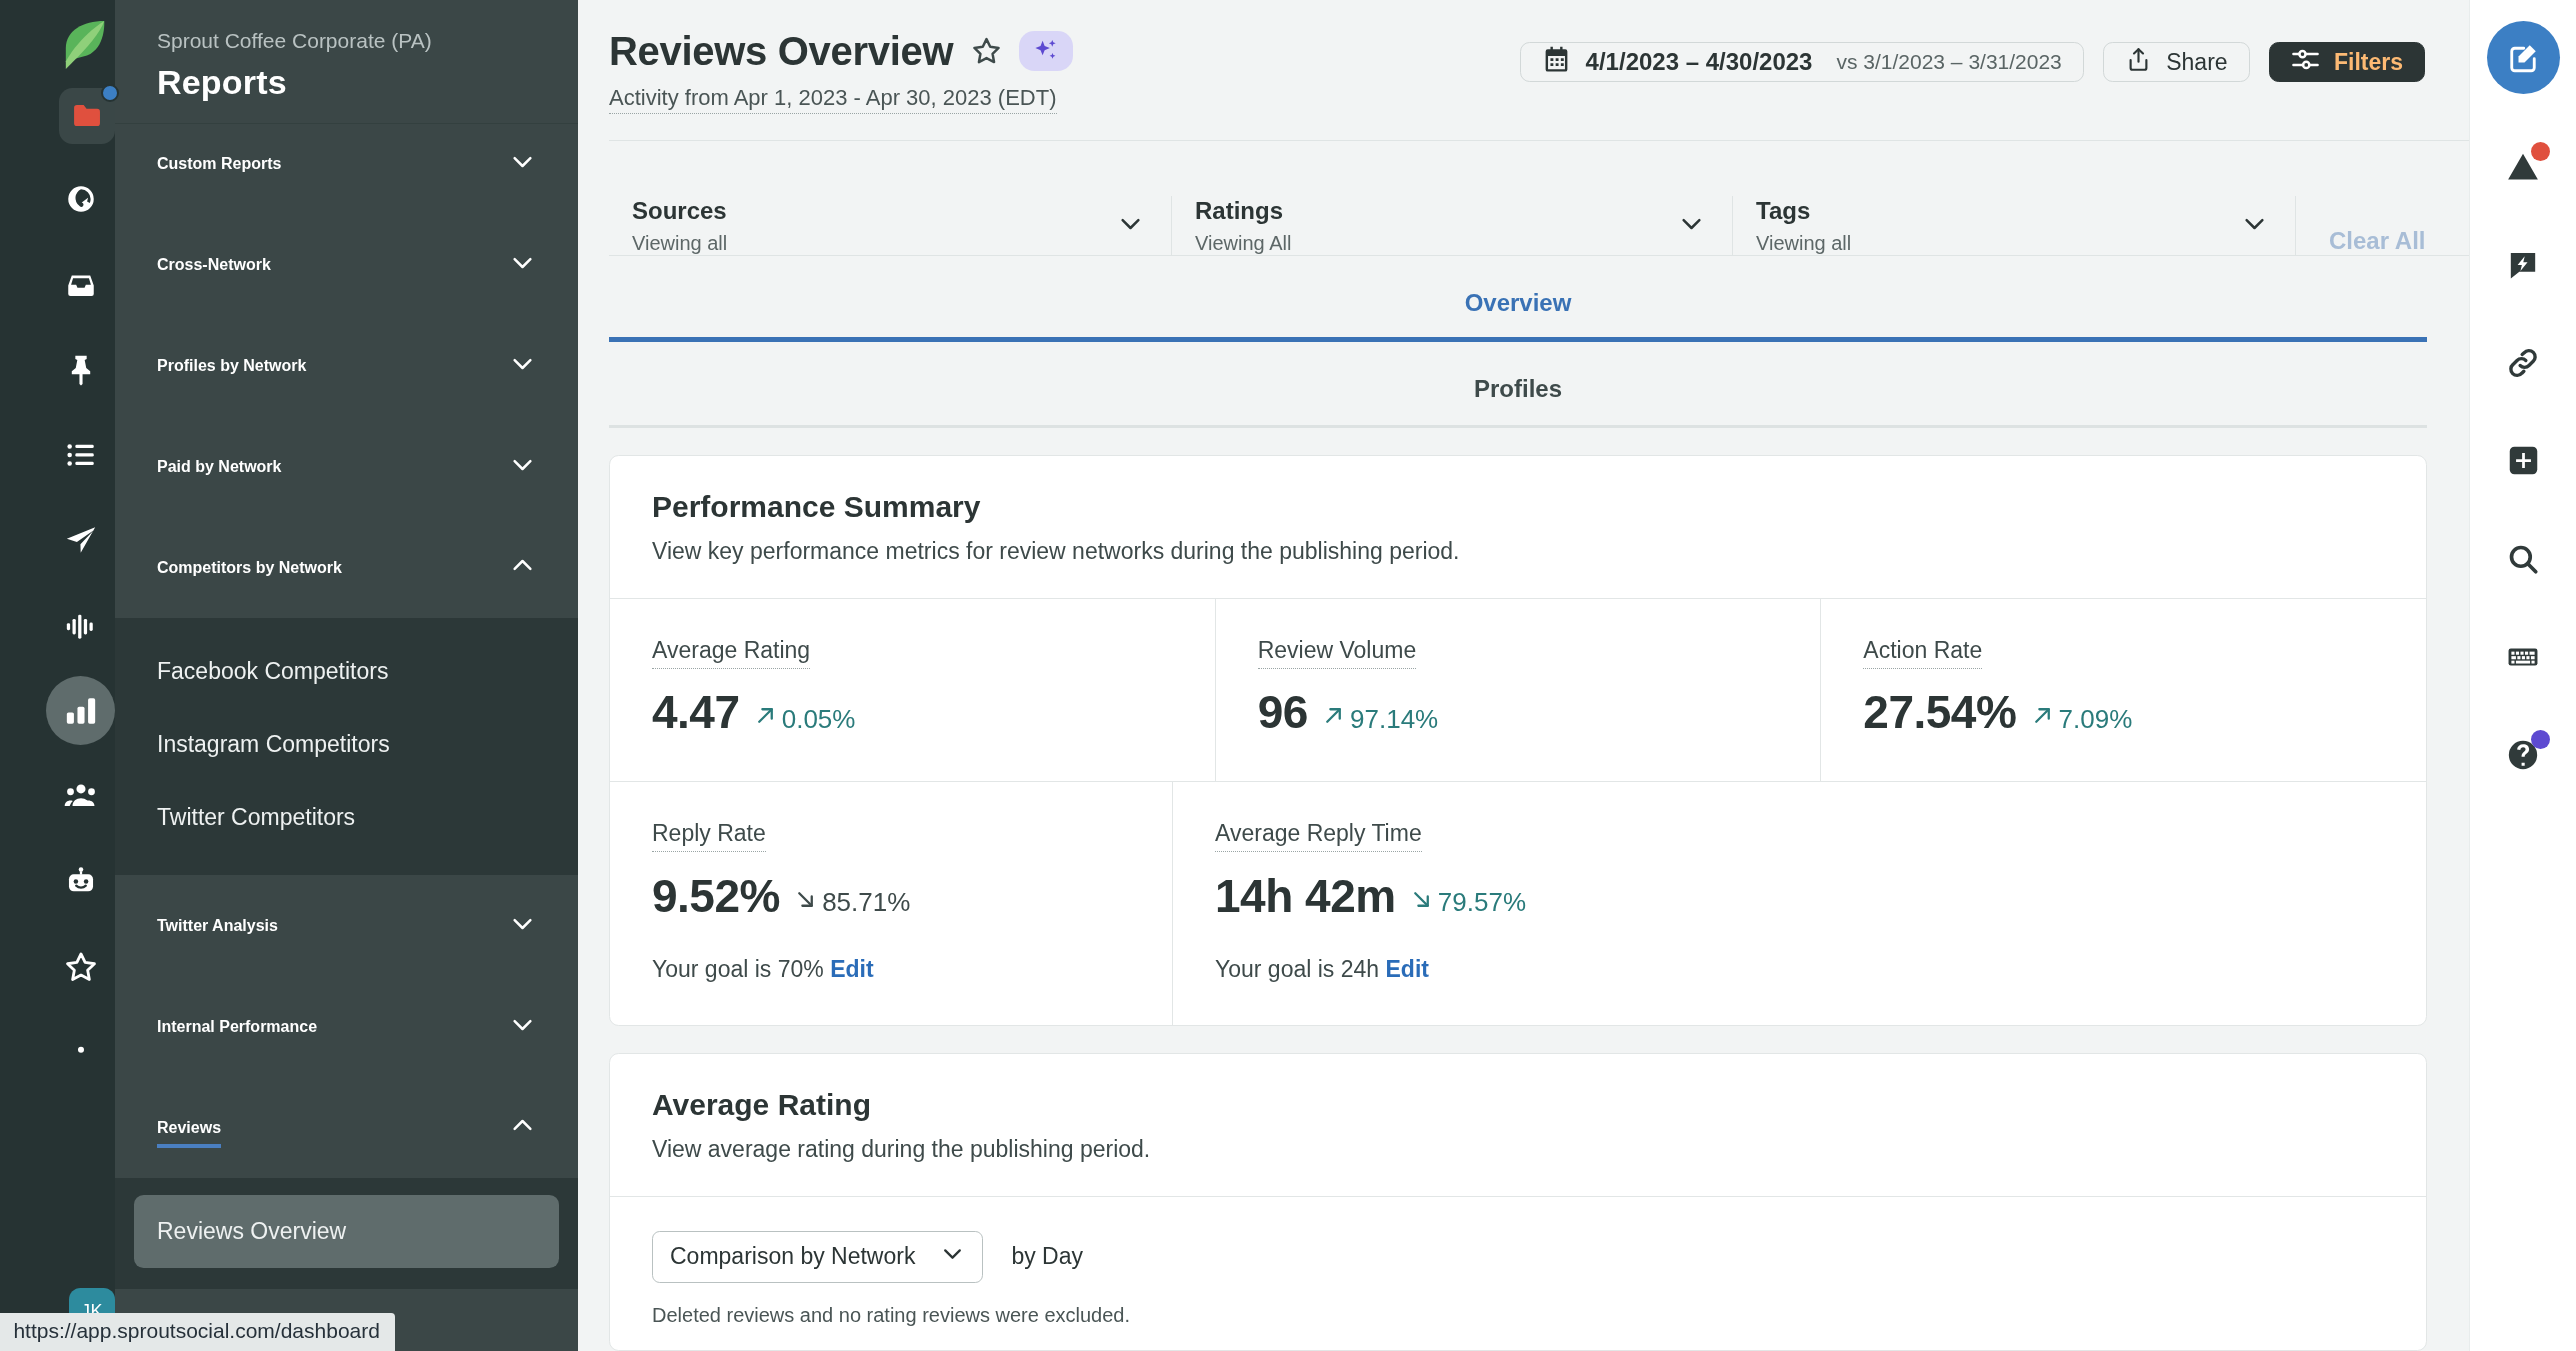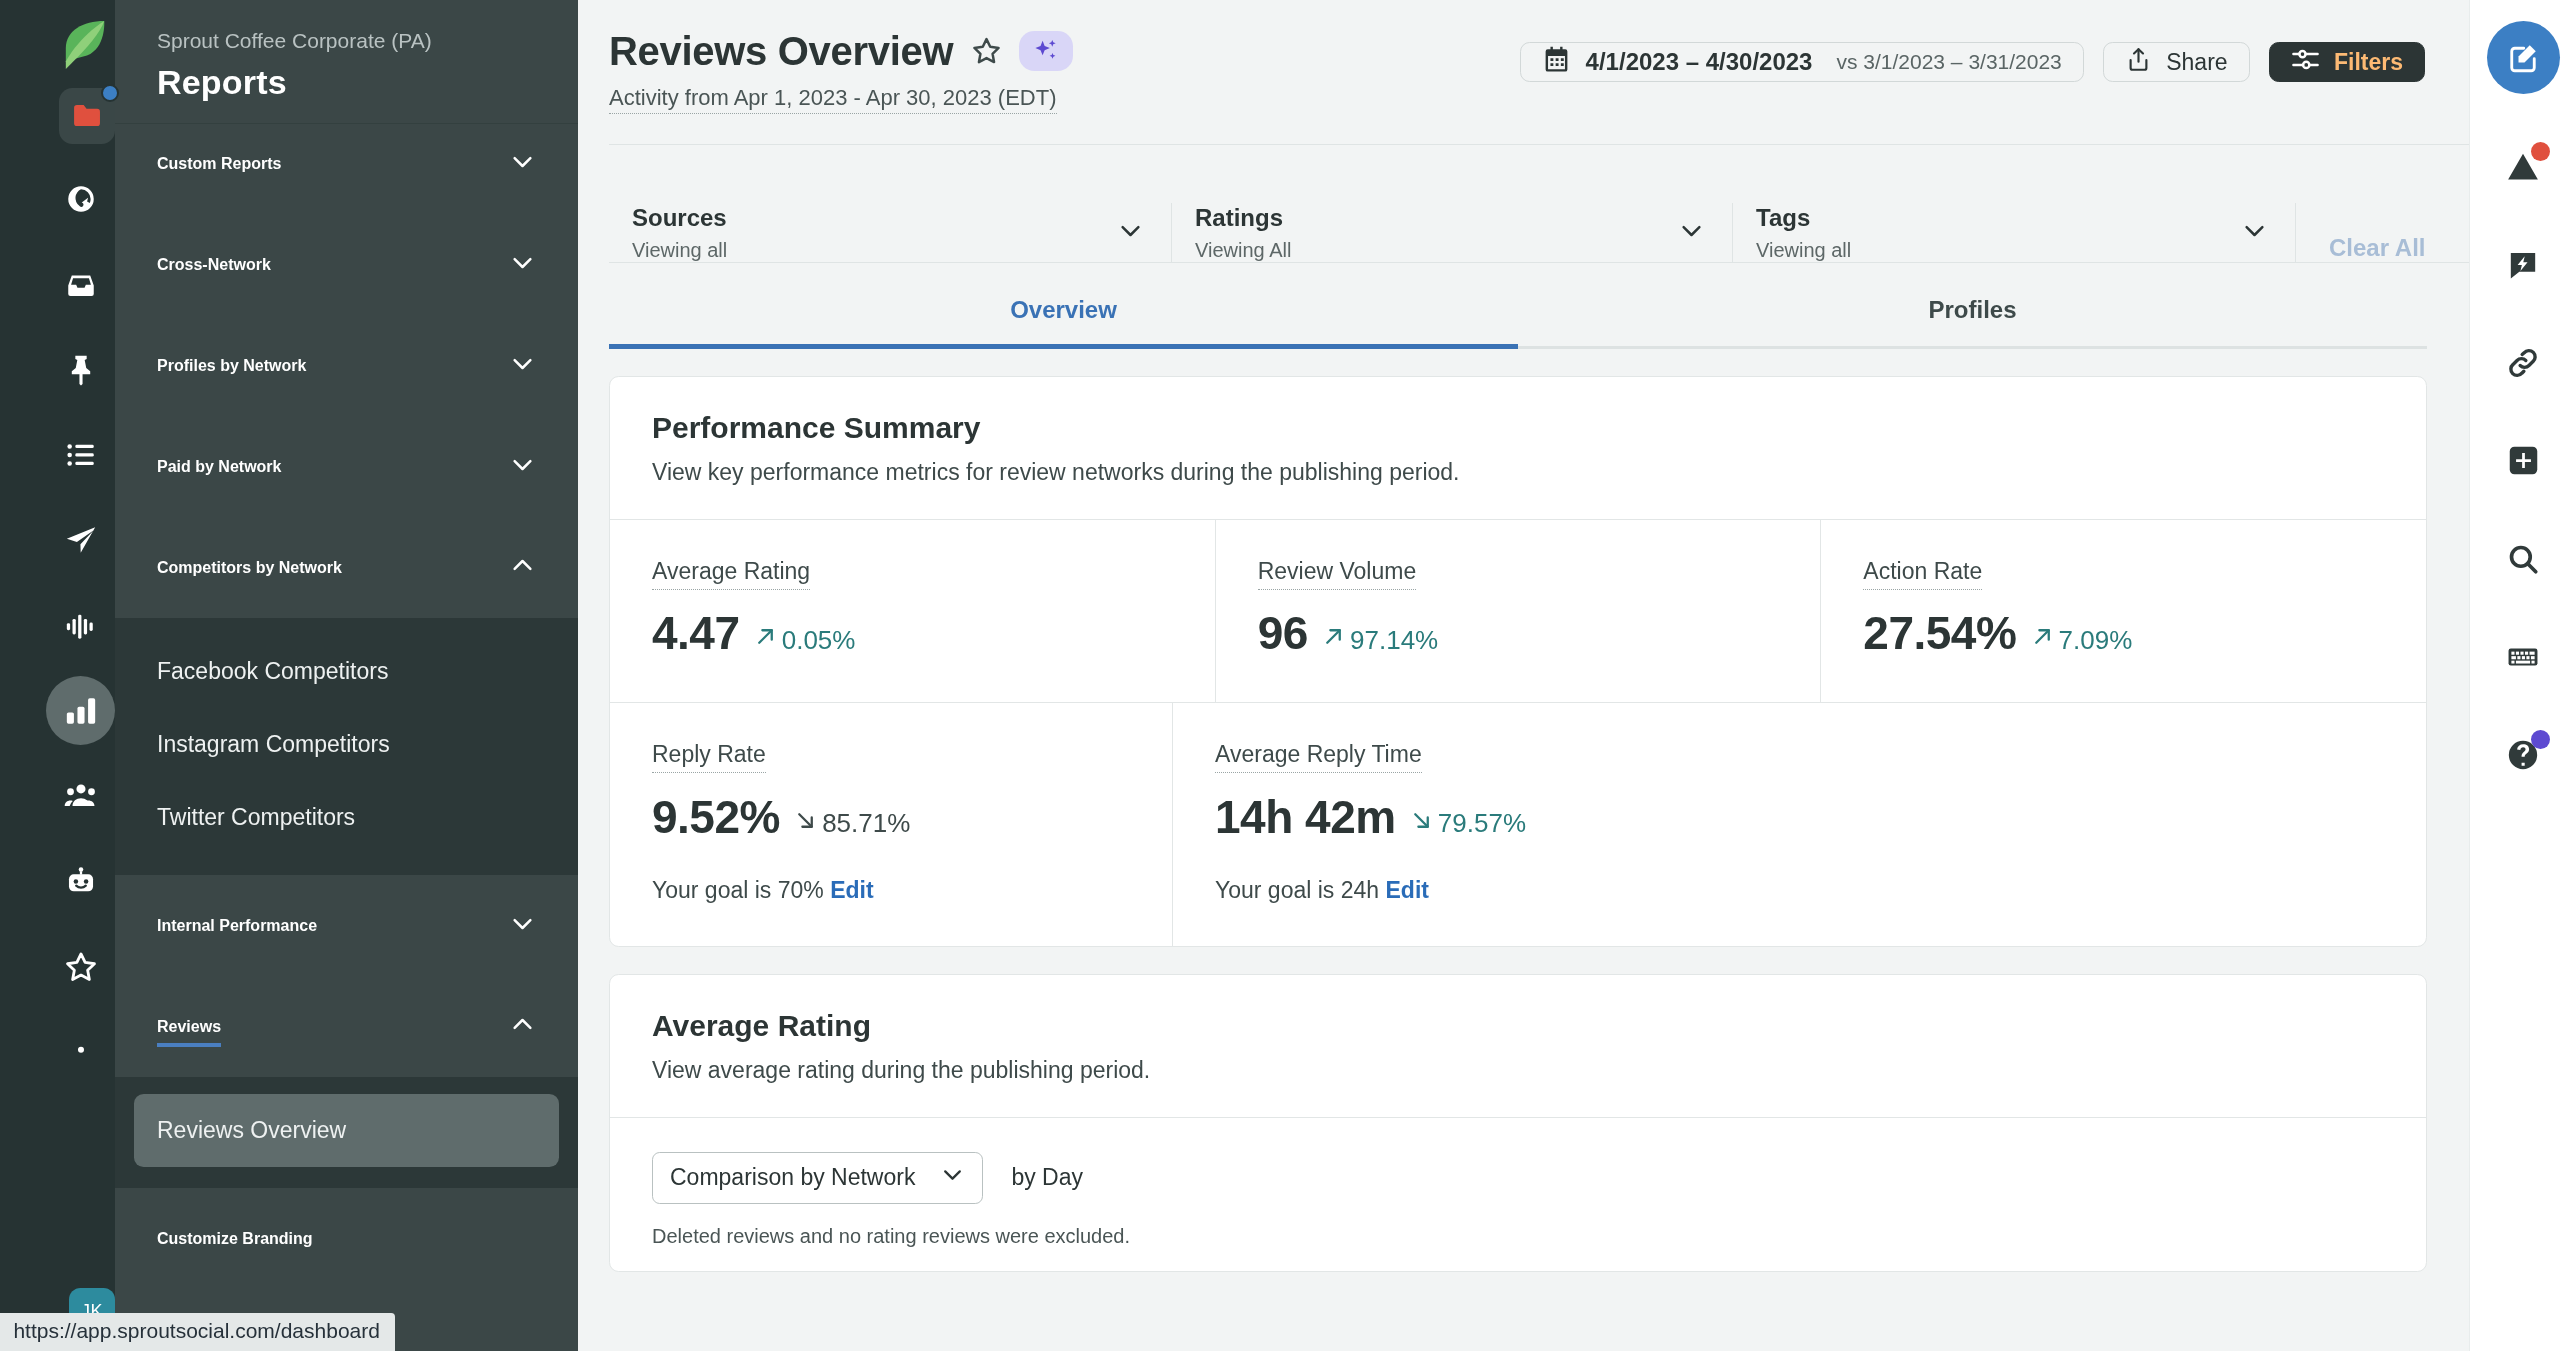--- a/index.html
+++ b/index.html
@@ -116,21 +116,21 @@
   .filter-cell.ratings { width: 561px; }
   .filter-cell.tags { width: 563px; }
   .filter-label { font-size: 24px; font-weight: bold; color: #2c3535; line-height: 1.28; }
   .filter-sub { font-size: 20px; color: #5d6767; margin-top: 4.8px; }
   .clearall {
     display: flex; align-items: center; padding: 0 33px;
     font-size: 24px; color: #a8bdd6; cursor: pointer; font-weight: bold;
   }
 
   
-  .tabs { display: flex; margin: 0 42px 0 31px; position: relative; }
+  .tabs { display: flex; margin: 0 42px 0 31px; position: relative; flex-direction: column; }
   .tab {
     flex: 1 1 0; text-align: center; font-size: 24px; font-weight: bold;
     color: #3e4a4a; padding: 33px 0 25px 0; cursor: pointer; position: relative;
   }
   .tab.active { color: #3a72b5; }
   .tabs::after {
     content: ""; position: absolute; left: 0; right: 0; bottom: 0;
     height: 2.9px; background: #dde2e2;
   }
   .tab.active::after {
@@ -345,20 +345,26 @@
         <div class="nav-sub">
           <div class="nav-sub-item">
             <span>Facebook Competitors</span>
           </div>
           <div class="nav-sub-item">
             <span>Instagram Competitors</span>
           </div>
           <div class="nav-sub-item">
             <span>Twitter Competitors</span>
           </div>
+        </div>
+        <div class="nav-group">
+          <span class="nav-group-label">Twitter Analysis</span>
+          <span class="chev"><svg width="27" height="27" viewBox="0 0 24 24" fill="none" stroke="currentColor" stroke-width="2.2" stroke-linecap="round" stroke-linejoin="round">
+              <path d="M5 9l7 7 7-7"></path>
+            </svg></span>
         </div>
         <div class="nav-group">
           <span class="nav-group-label">Internal Performance</span>
           <span class="chev"><svg width="27" height="27" viewBox="0 0 24 24" fill="none" stroke="currentColor" stroke-width="2.2" stroke-linecap="round" stroke-linejoin="round">
               <path d="M5 9l7 7 7-7"></path>
             </svg></span>
         </div>
         <div class="nav-group current">
           <span class="nav-group-label">Reviews</span>
           <span class="chev"><svg width="27" height="27" viewBox="0 0 24 24" fill="none" stroke="currentColor" stroke-width="2.2" stroke-linecap="round" stroke-linejoin="round">

